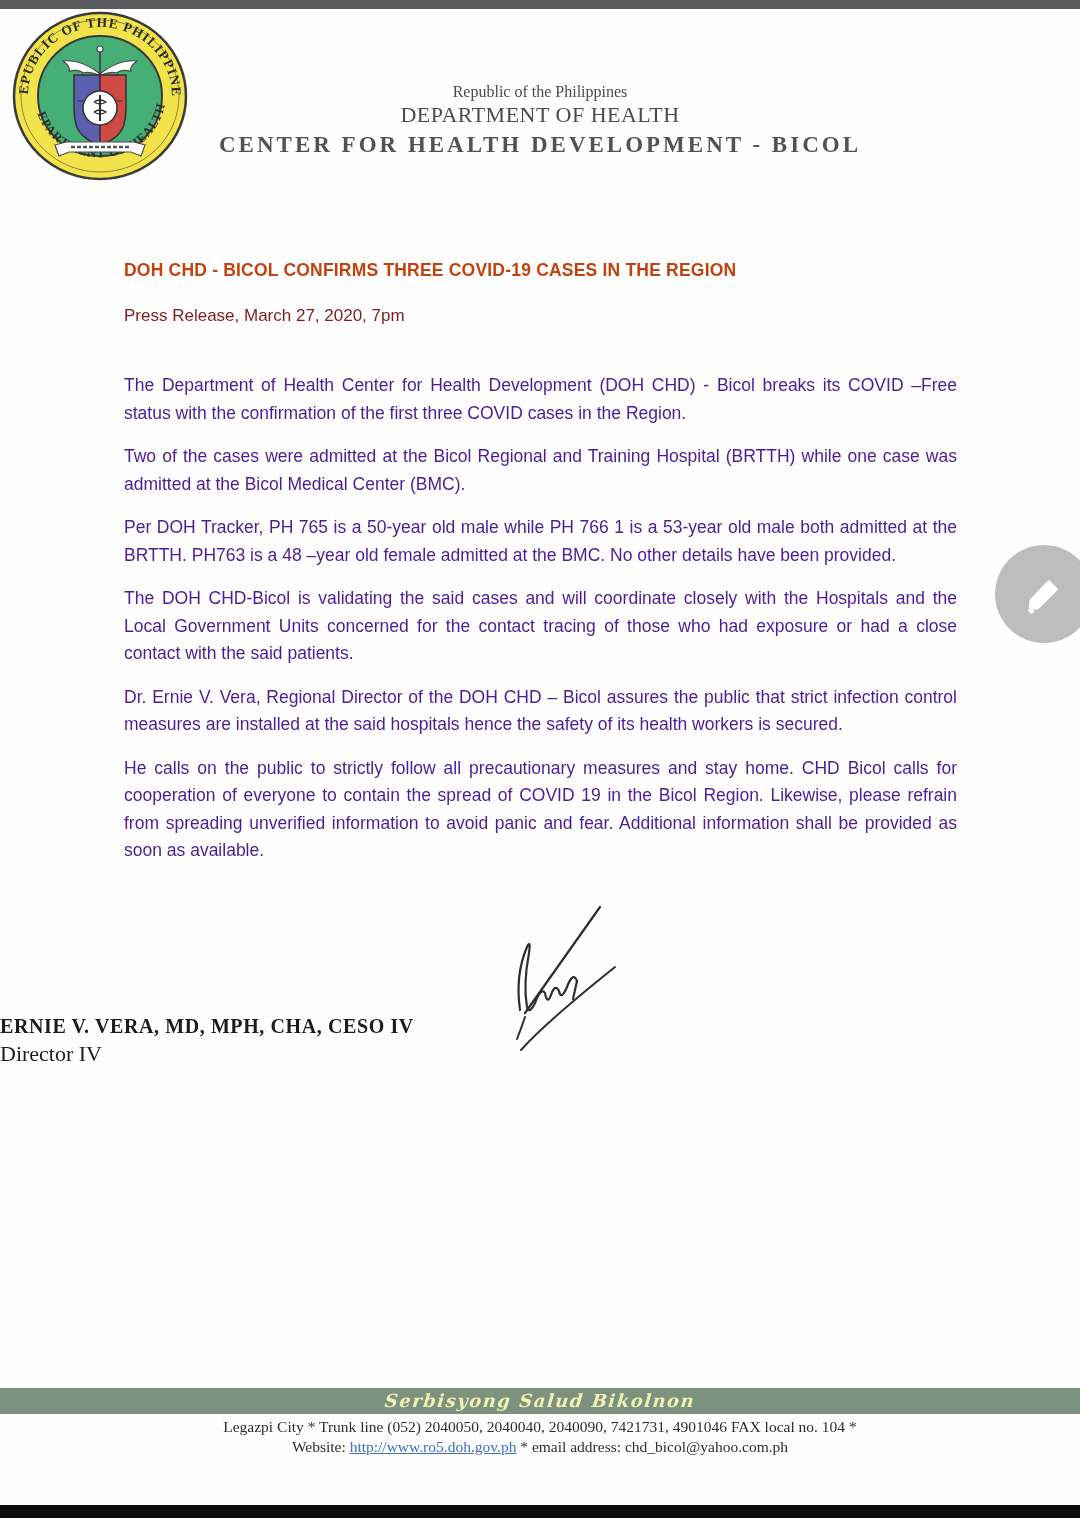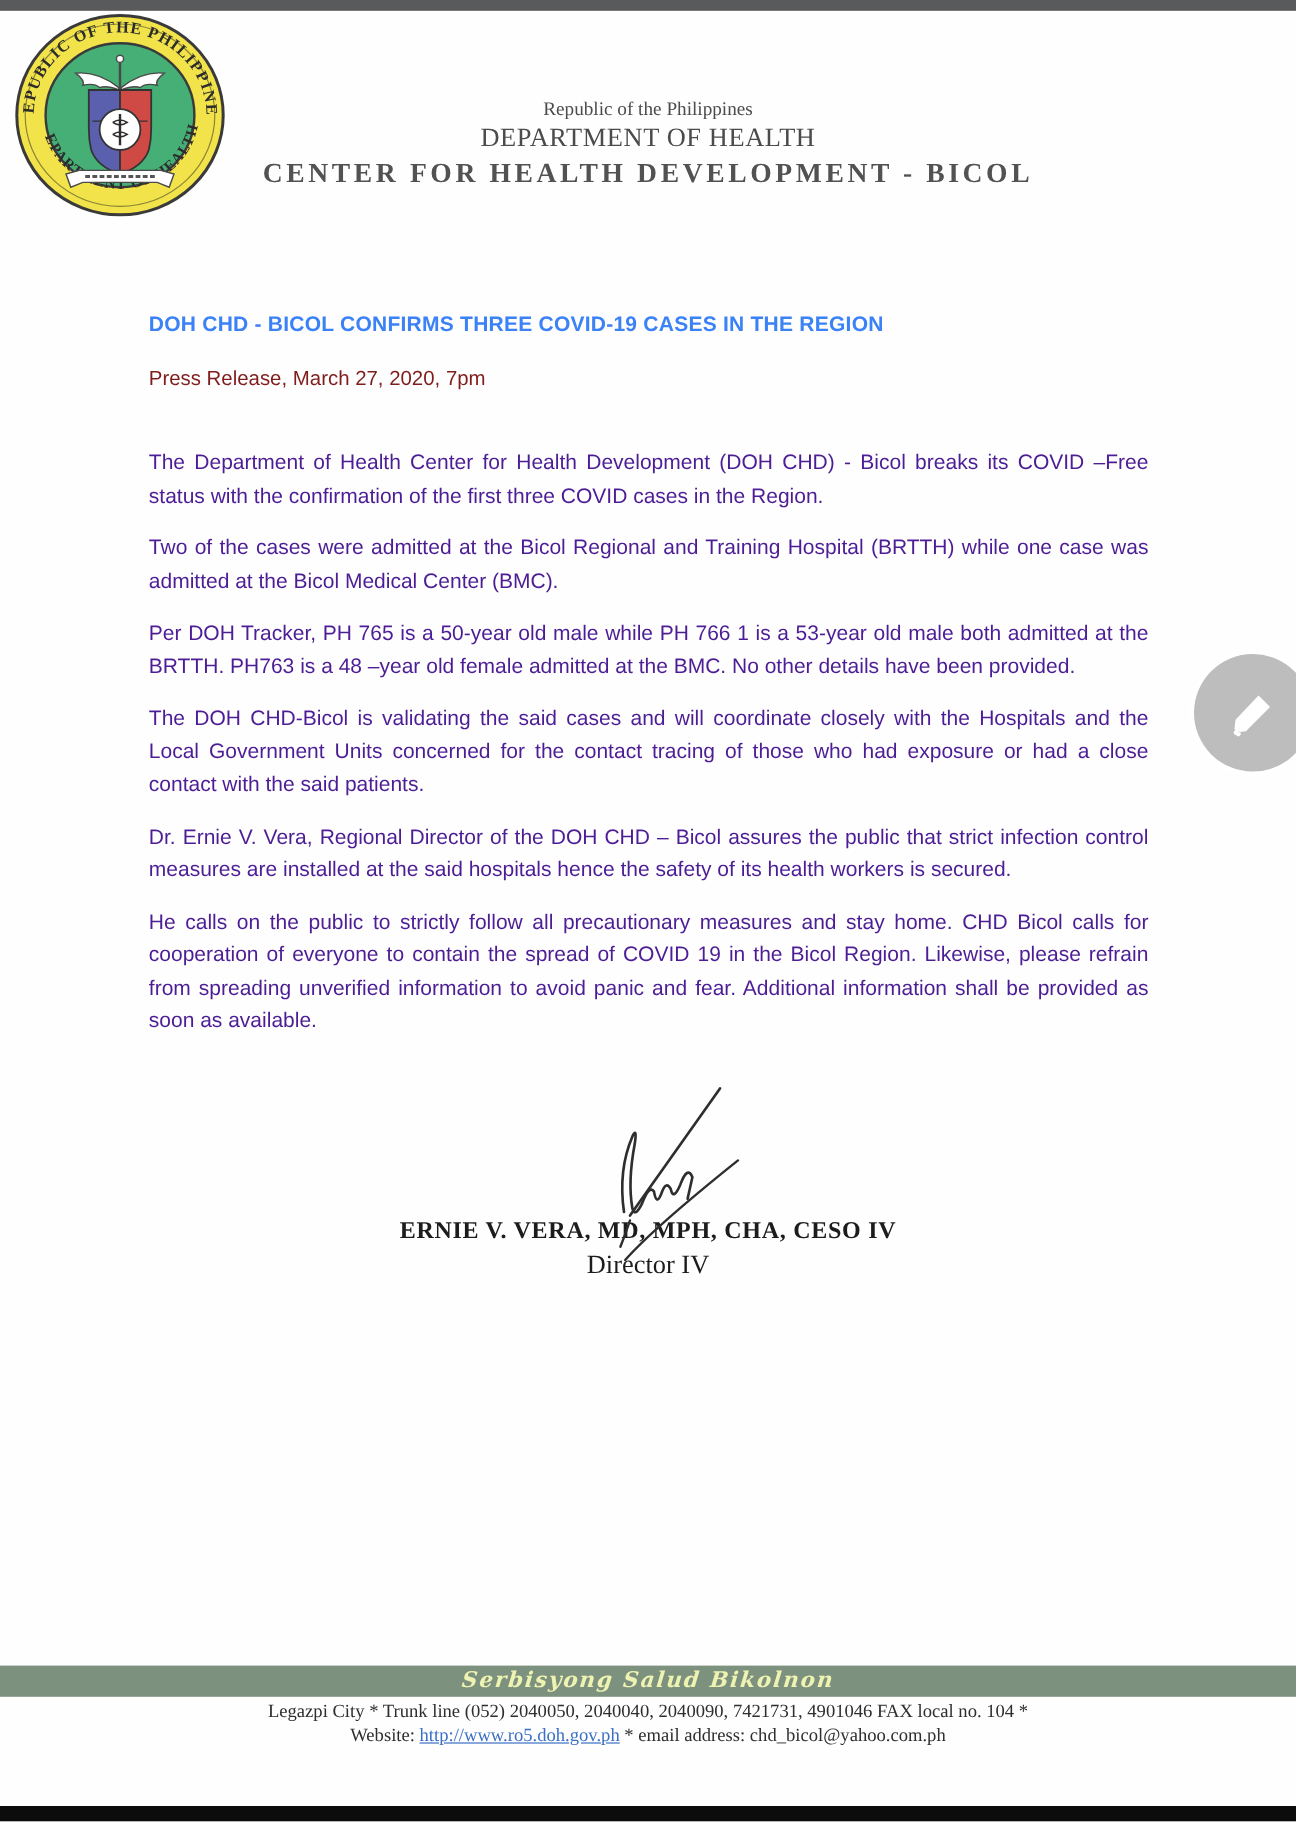--- a/index.html
+++ b/index.html
@@ -32,35 +32,35 @@
   .hdr-line2 { font-size: 22px; line-height: 27px; letter-spacing: 0.5px; }
   .hdr-line3 { font-size: 23px; line-height: 34px; font-weight: bold; letter-spacing: 3px; color: #525252; }
 
   
   .doc {
     position: absolute; top: 260px; left: 124px; width: 833px;
     color: #1d1d1d;
   }
   .doc-title {
     font-size: 17.5px; font-weight: bold; letter-spacing: 0.2px;
-    color: #3b82f6;
+    color: #c2410c;
   }
   .doc-subtitle {
     margin-top: 25px; font-size: 17px; color: #7f1d1d;
   }
   .doc-paragraphs { margin-top: 46px; }
   .doc-paragraphs p {
     font-size: 17.5px; line-height: 27.5px;
     text-align: justify; color: #4c1d95;
     margin-bottom: 16px;
   }
 
   
   .signature-block {
-    position: absolute; top: 895px; left: 0; width: 1080px; text-align: center;
+    position: absolute; top: 895px; left: 0; width: 1080px; text-align: left;
     font-family: "Liberation Serif", serif; color: #1c1c1c;
   }
   .sig-scrawl { position: absolute; left: 455px; top: 0; width: 220px; height: 160px; }
   .sig-name { margin-top: 120px; font-size: 20px; font-weight: bold; letter-spacing: 0.6px; }
   .sig-title { margin-top: 3px; font-size: 22px; }
 
   
   .footer { position: absolute; top: 1388px; left: 0; width: 1080px; text-align: center; }
   .tagline-bar {
     width: 1080px; height: 26px; line-height: 25px;

